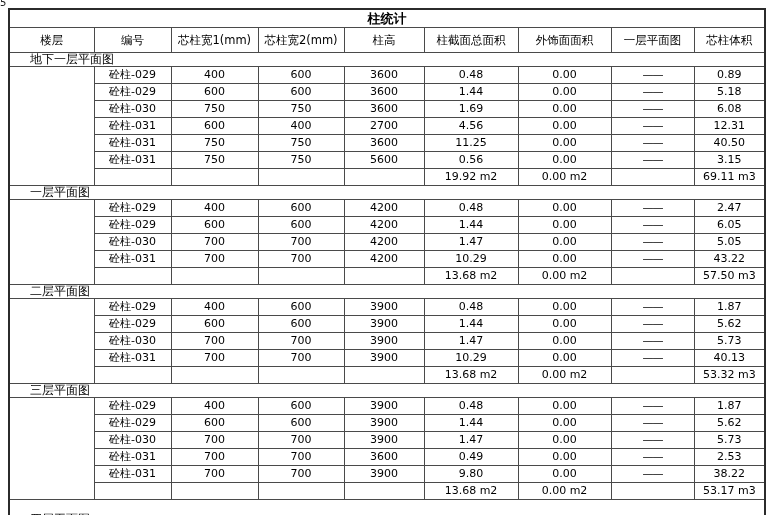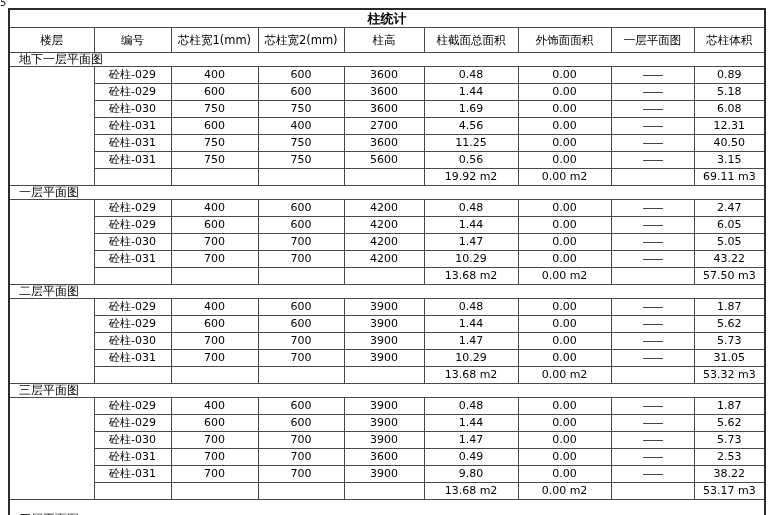--- a/index.html
+++ b/index.html
@@ -51,21 +51,21 @@
     height: 24px;
     line-height: 24px;
     font-size: 11.5px;
     margin-top: 43px;
   }
   tr.label-row td {
     height: 13px;
     line-height: 13px;
     font-size: 12px;
     text-align: left;
-    padding-left: 9px;
+    padding-left: 20px;
   }
   
   tbody tr.label-row:last-child td {
     padding-top: 9px;
     height: 20px;
   }
   td.floor-cell { background: #ffffff; }
   td.dash-cell { letter-spacing: -1px; }
 </style>
 </head>
@@ -266,21 +266,21 @@
           <td>5.73</td>
         </tr>
         <tr class="data-row">
           <td>砼柱-031</td>
           <td>700</td>
           <td>700</td>
           <td>3900</td>
           <td>10.29</td>
           <td>0.00</td>
           <td class="dash-cell">——</td>
-          <td>31.05</td>
+          <td>40.13</td>
         </tr>
         <tr class="subtotal-row">
           <td></td>
           <td></td>
           <td></td>
           <td></td>
           <td>13.68 m2</td>
           <td>0.00 m2</td>
           <td></td>
           <td>53.32 m3</td>

